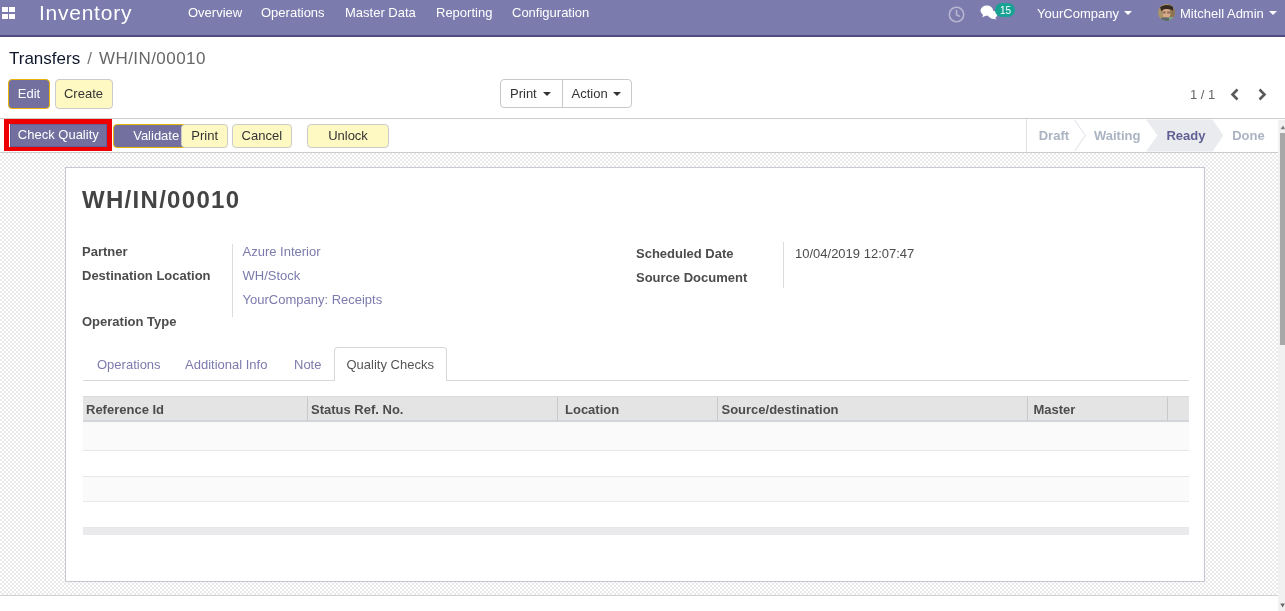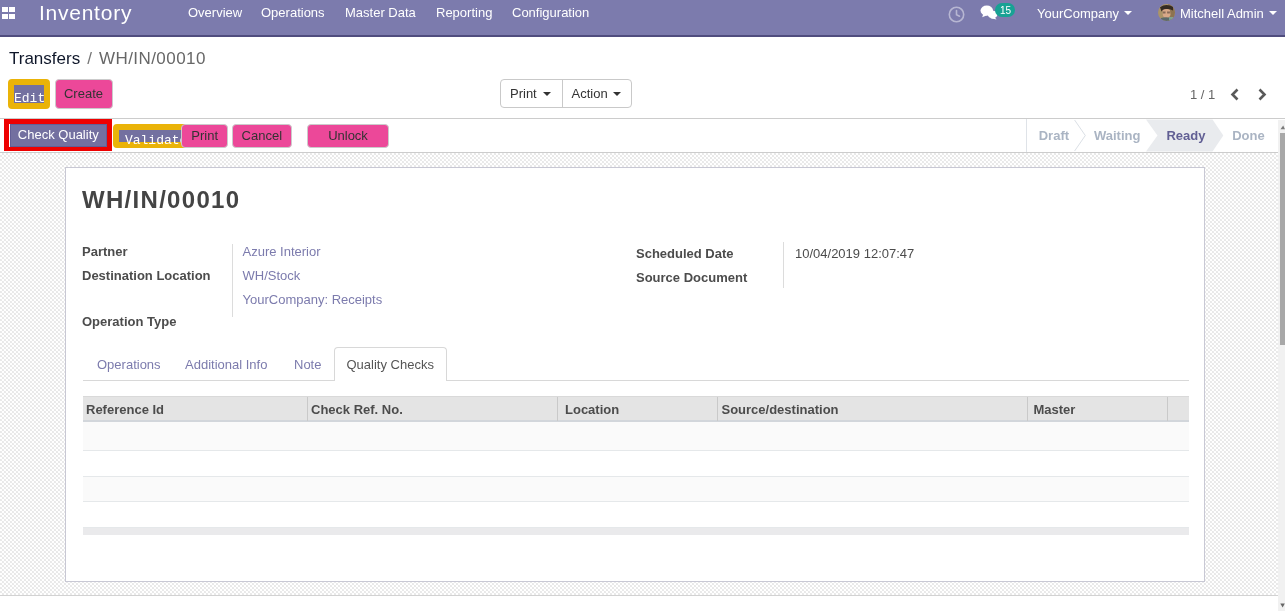--- a/index.html
+++ b/index.html
@@ -8,23 +8,23 @@
   .a { position:absolute; }
   .t { position:absolute; white-space:nowrap; }
   .hatch {
     background-color:#fff;
     background-image:
       linear-gradient(45deg,#e9e9e9 25%,transparent 25%,transparent 75%,#ececec 75%),
       linear-gradient(45deg,#e9e9e9 25%,transparent 25%,transparent 75%,#ececec 75%);
     background-size:4px 4px;
     background-position:0 0,2px 2px;
   }
-  .btnp { background:#7370a0; color:#fff; border:6px solid #eab308; border-radius:4px;
-    font-family:Liberation Mono, monospace; font-size:13px; text-align:center; }
-  .btnw { background:#ec4899; color:#333; border:1px solid #cbcbcb; border-radius:4px;
+  .btnp { background:#7370a0; color:#fff; border:1px solid #eab308; border-radius:4px;
+    font-family:Liberation Sans, sans-serif; font-size:13px; text-align:center; }
+  .btnw { background:#fef9c3; color:#333; border:1px solid #cbcbcb; border-radius:4px;
     font-family:"Liberation Sans",sans-serif; font-size:13px; text-align:center; }
   .caret { display:inline-block; width:0; height:0; border-left:4px solid transparent;
     border-right:4px solid transparent; border-top:4.5px solid #333; }
 </style>
 </head>
 <body>
 
 <div class="a" style="left:0;top:0;width:1285px;height:35px;background:#7c7bad;"></div>
 <div class="a" style="left:0;top:35px;width:1285px;height:2px;background:#504d7e;"></div>
 <div class="a" style="left:2px;top:7px;width:13px;height:12px;">
@@ -142,21 +142,21 @@
 
 <div class="a" style="left:83px;top:380px;width:1105.5px;height:1px;background:#d8d8d8;"></div>
 <div class="t" style="left:97px;top:357.5px;font-size:13px;line-height:13px;color:#7c7bad;">Operations</div>
 <div class="t" style="left:185px;top:357.5px;font-size:13px;line-height:13px;color:#7c7bad;">Additional Info</div>
 <div class="t" style="left:294px;top:357.5px;font-size:13px;line-height:13px;color:#7c7bad;">Note</div>
 <div class="a" style="left:334px;top:346.5px;width:113px;height:34.5px;background:#fff;border:1px solid #d8d8d8;border-bottom:none;border-radius:4px 4px 0 0;"></div>
 <div class="t" style="left:346.5px;top:357.5px;font-size:13px;line-height:13px;color:#555;">Quality Checks</div>
 
 <div class="a" style="left:83px;top:396px;width:1105.5px;height:25.5px;background:#e4e4e4;border-top:1px solid #d9d9d9;border-bottom:2px solid #d2d6db;"></div>
 <div class="t" style="left:86px;top:403px;font-size:13px;line-height:13px;font-weight:bold;color:#4c4c4c;">Reference Id</div>
-<div class="t" style="left:311px;top:402.5px;font-size:13px;line-height:13px;font-weight:bold;color:#4c4c4c;">Check Ref. No.</div>
+<div class="t" style="left:311px;top:402.5px;font-size:13px;line-height:13px;font-weight:bold;color:#4c4c4c;">Status Ref. No.</div>
 <div class="t" style="left:565px;top:402.5px;font-size:13px;line-height:13px;font-weight:bold;color:#4c4c4c;">Location</div>
 <div class="t" style="left:721.5px;top:402.5px;font-size:13px;line-height:13px;font-weight:bold;color:#4c4c4c;">Source/destination</div>
 <div class="t" style="left:1033.5px;top:402.5px;font-size:13px;line-height:13px;font-weight:bold;color:#4c4c4c;">Master</div>
 <div class="a" style="left:306.5px;top:397px;width:1px;height:24px;background:#c9c9c9;"></div>
 <div class="a" style="left:557px;top:397px;width:1px;height:24px;background:#c9c9c9;"></div>
 <div class="a" style="left:717px;top:397px;width:1px;height:24px;background:#c9c9c9;"></div>
 <div class="a" style="left:1027px;top:397px;width:1px;height:24px;background:#c9c9c9;"></div>
 <div class="a" style="left:1167px;top:397px;width:1px;height:24px;background:#c9c9c9;"></div>
 
 <div class="a" style="left:83px;top:421.5px;width:1105.5px;height:29px;background:#fafafa;border-bottom:1px solid #e5e8ea;"></div>

